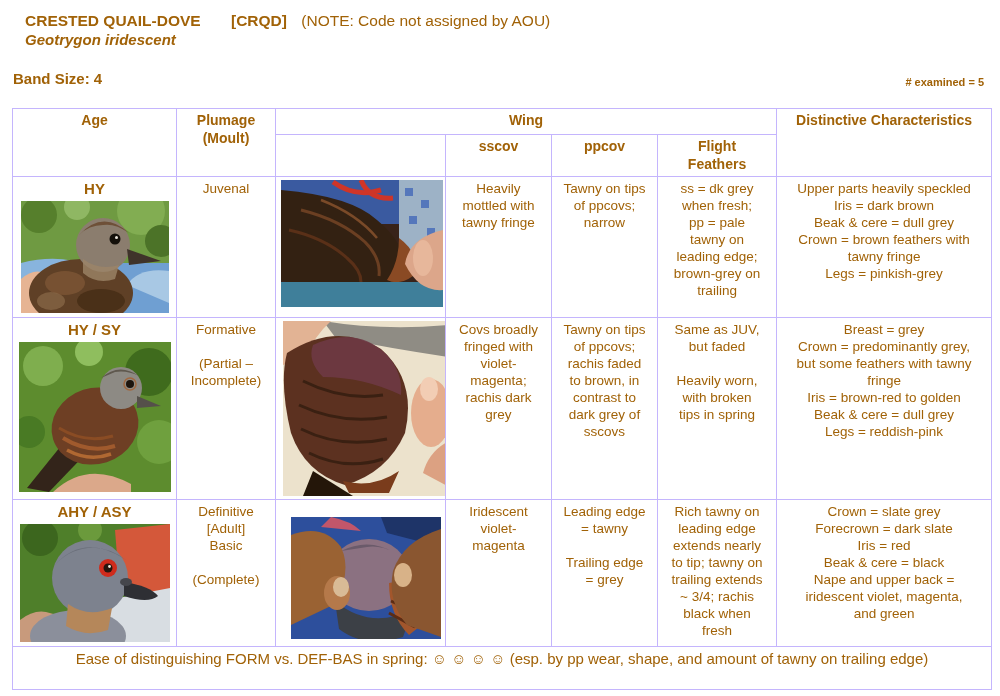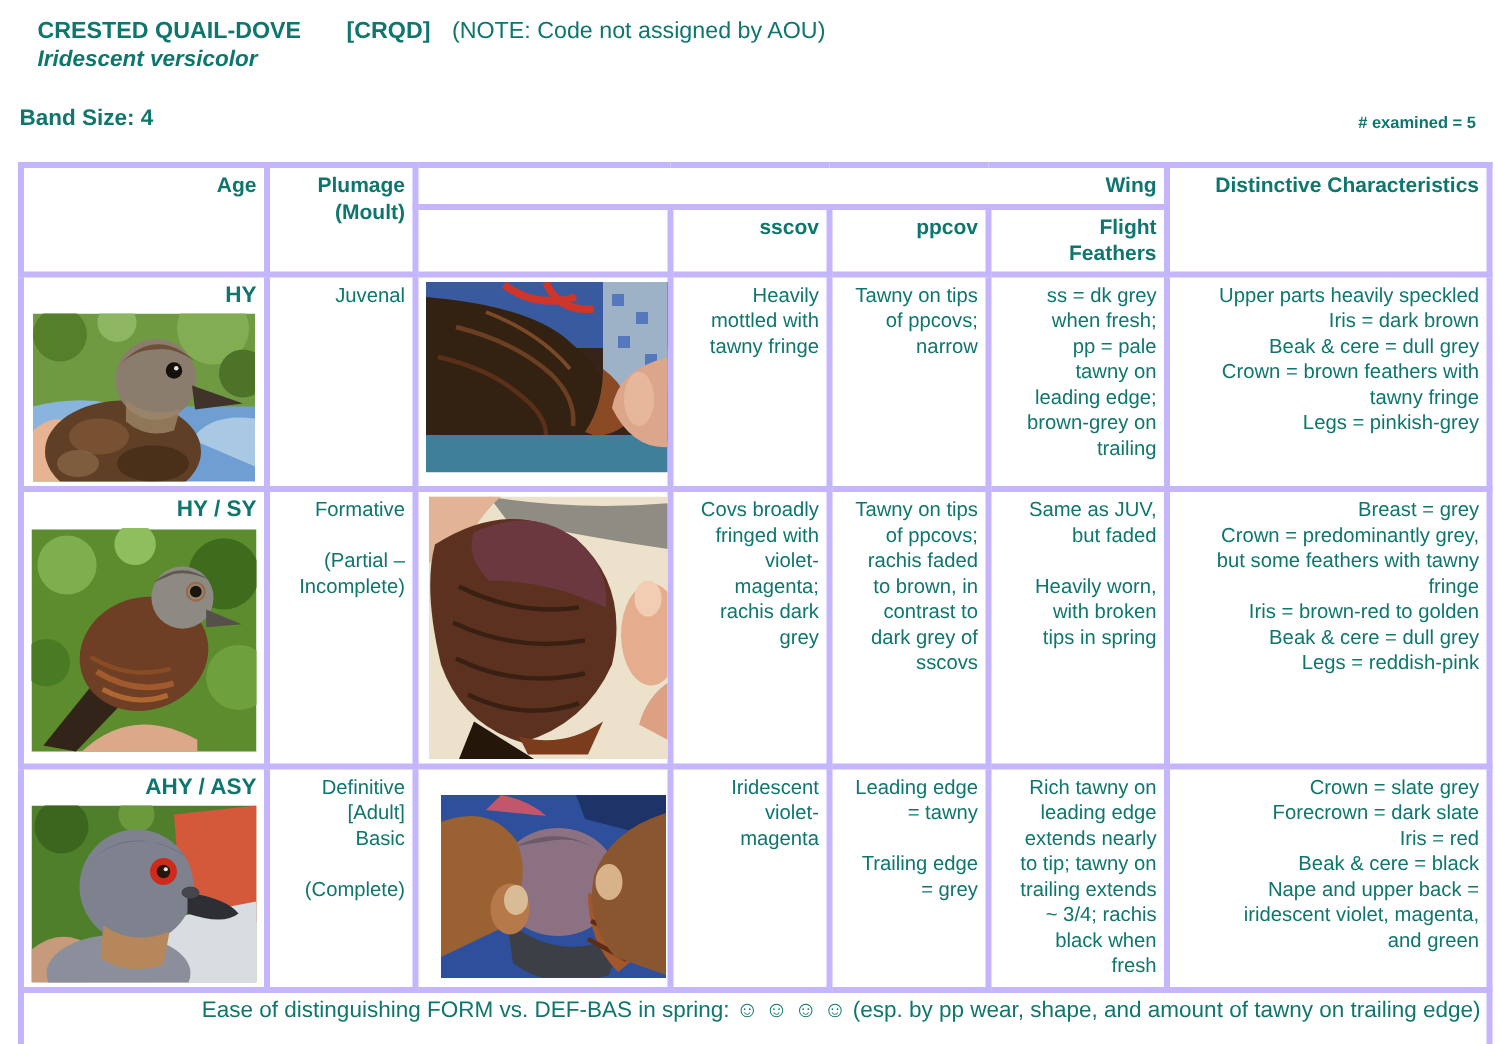--- a/index.html
+++ b/index.html
@@ -3,41 +3,41 @@
 <meta charset="utf-8">
 <style>
   * { box-sizing: border-box; margin: 0; padding: 0; }
   html, body { background: #ffffff; }
   .page {
     position: relative;
     width: 1000px;
     height: 696px;
     background: #ffffff;
     font-family: "Liberation Sans", "DejaVu Sans", sans-serif;
-    color: #0f766e;
+    color: #a16207;
     overflow: hidden;
   }
   
   .doc-header { position: absolute; left: 0; top: 0; width: 100%; }
   .title-line { position: absolute; left: 25px; top: 12px; white-space: nowrap; font-size: 15.5px; }
   .title { font-weight: bold; }
   .code { font-weight: bold; margin-left: 26px; }
   .note { margin-left: 10px; }
   .sci-name { position: absolute; left: 25px; top: 31px; font-size: 15px; font-weight: bold; font-style: italic; }
   .band-size { position: absolute; left: 13px; top: 70px; font-size: 15px; font-weight: bold; }
   .examined { position: absolute; right: 16px; top: 76px; font-size: 11px; font-weight: bold; }
   
   table.main {
     position: absolute; left: 12px; top: 108px;
     width: 979px; border-collapse: collapse; table-layout: fixed;
   }
   table.main th, table.main td {
-    border: 4px solid #c4b5fd;
+    border: 1px solid #c4b5fd;
     vertical-align: top;
-    text-align: right;
+    text-align: center;
     padding: 3px 5px;
     font-size: 13.5px;
     line-height: 1.26;
     overflow: hidden;
   }
   table.main th { font-weight: bold; font-size: 14px; }
   th.wing-group { text-align: center; }
   .preline { white-space: pre-line; }
   .age-label { font-weight: bold; font-size: 15px; margin: 0 0 2px 0; }
   td.age-cell { padding: 2px 4px; }
@@ -57,21 +57,21 @@
 <body>
 
 <div class="page">
 
   <div class="doc-header">
     <div class="title-line">
       <span class="title">CRESTED QUAIL-DOVE</span>
       <span class="code">[CRQD]</span>
       <span class="note">(NOTE:  Code not assigned by AOU)</span>
     </div>
-    <div class="sci-name">Iridescent versicolor</div>
+    <div class="sci-name">Geotrygon iridescent</div>
     <div class="band-size">Band Size:  4</div>
     <div class="examined"># examined = 5</div>
   </div>
 
   <table class="main">
     <colgroup>
       <col style="width:164px">
         <col style="width:99px">
         <col style="width:170px">
       <col style="width:106px">

